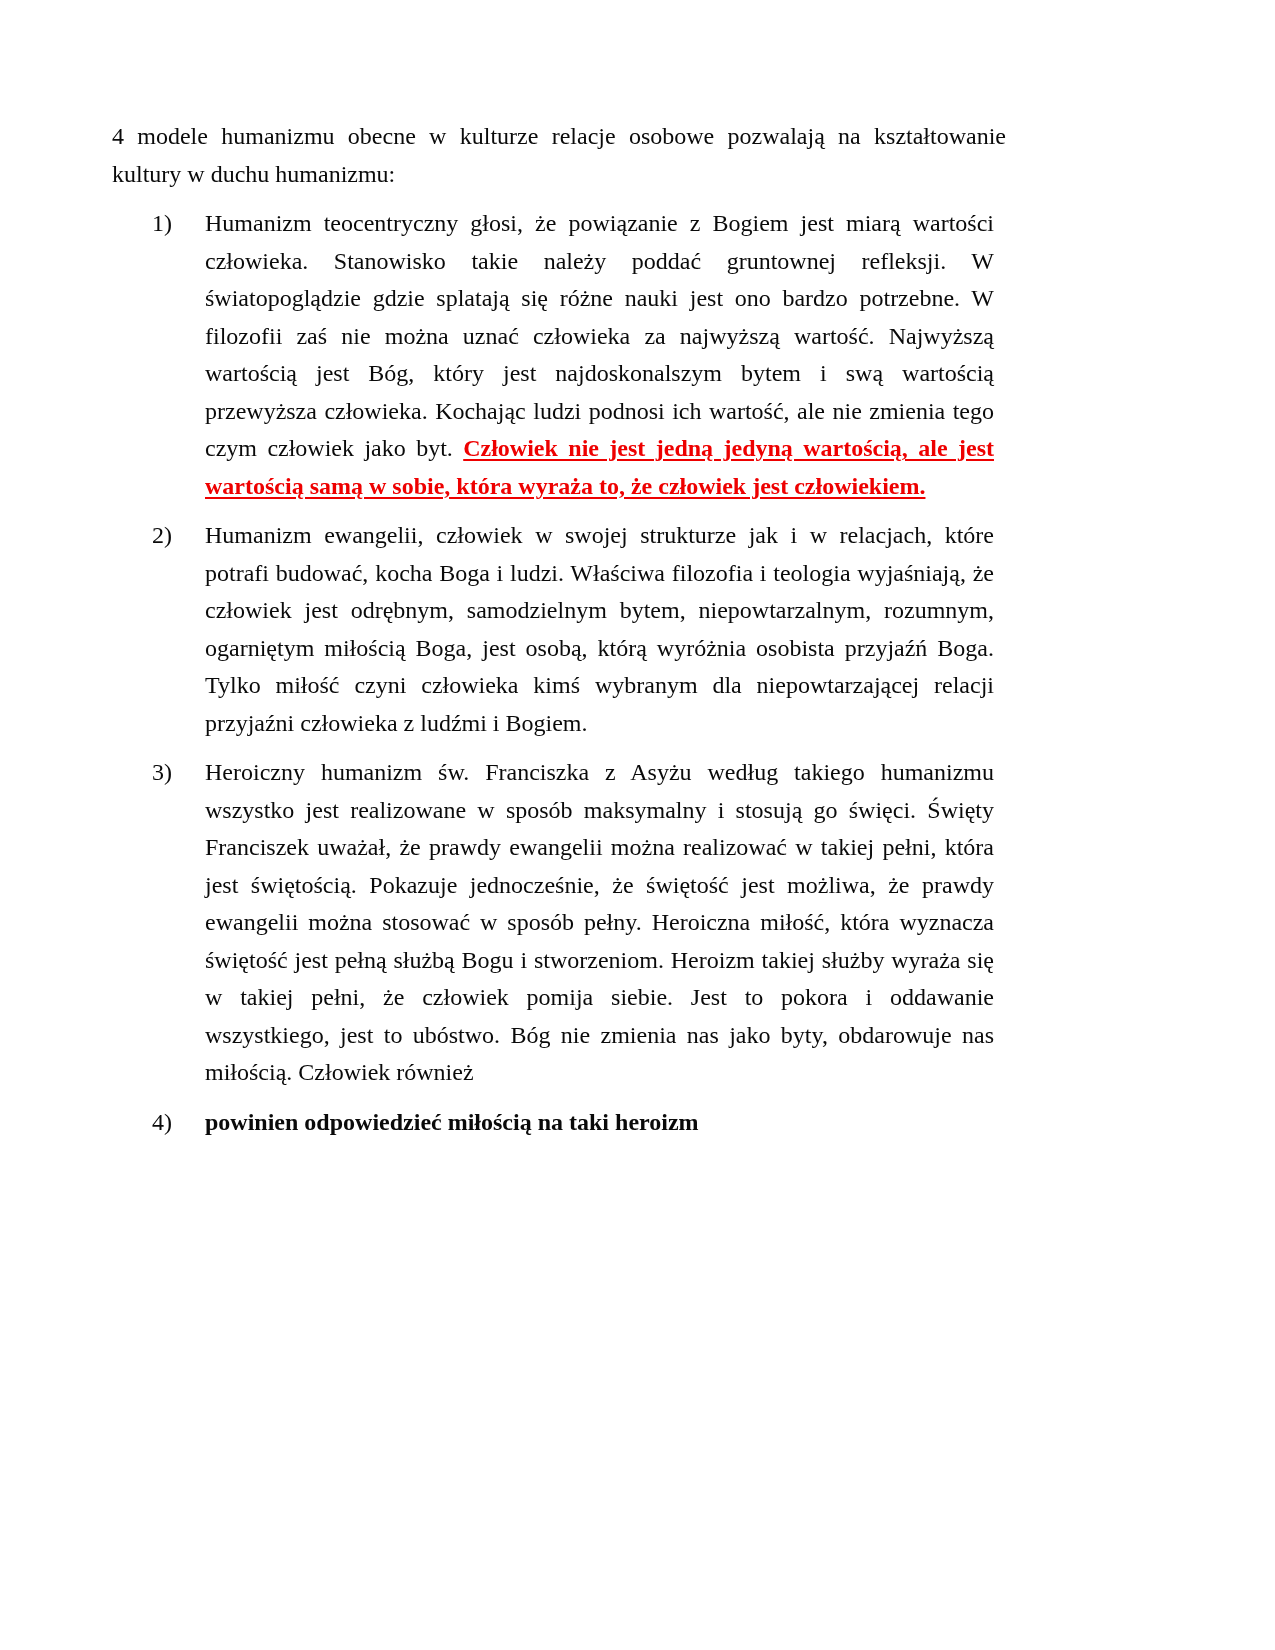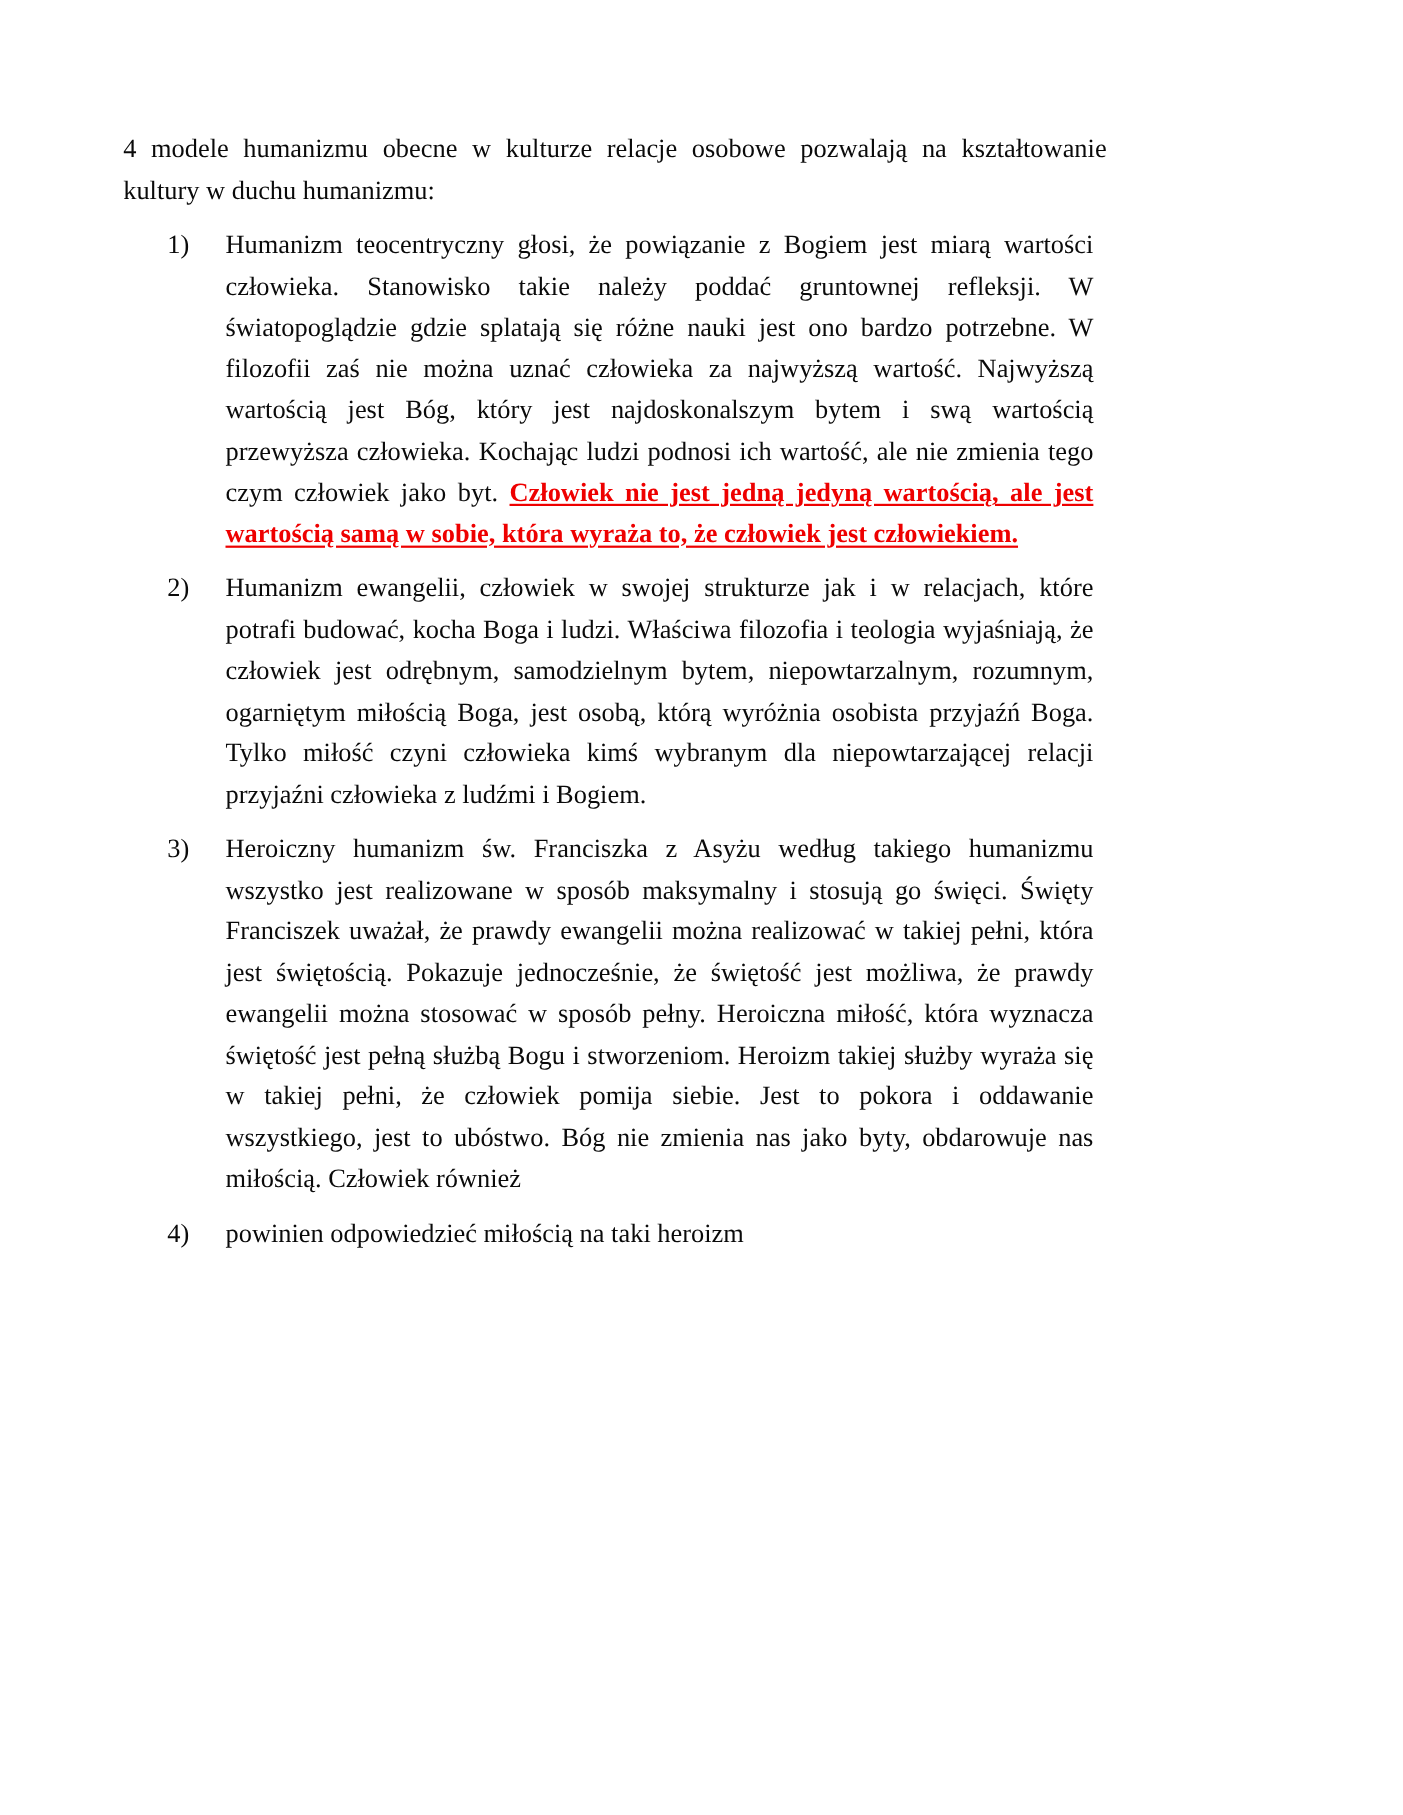--- a/index.html
+++ b/index.html
@@ -36,20 +36,21 @@
     position: absolute;
     left: 40px;
     top: 0;
   }
   .li p {
     margin: 12px;
     text-align: justify;
   }
   .li.short p {
     text-align: left;
+    font-weight: bold;
   }
   .highlight {
     color: #ee0000;
     font-weight: bold;
     text-decoration: underline;
     text-decoration-thickness: 2px;
     text-underline-offset: 3px;
   }
 </style>
 </head>

